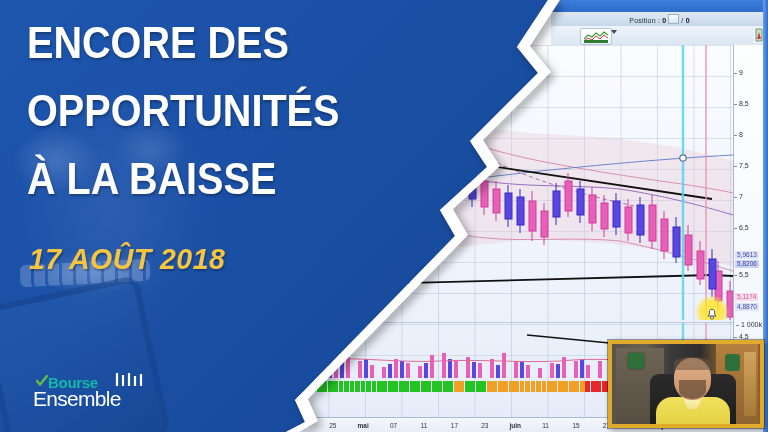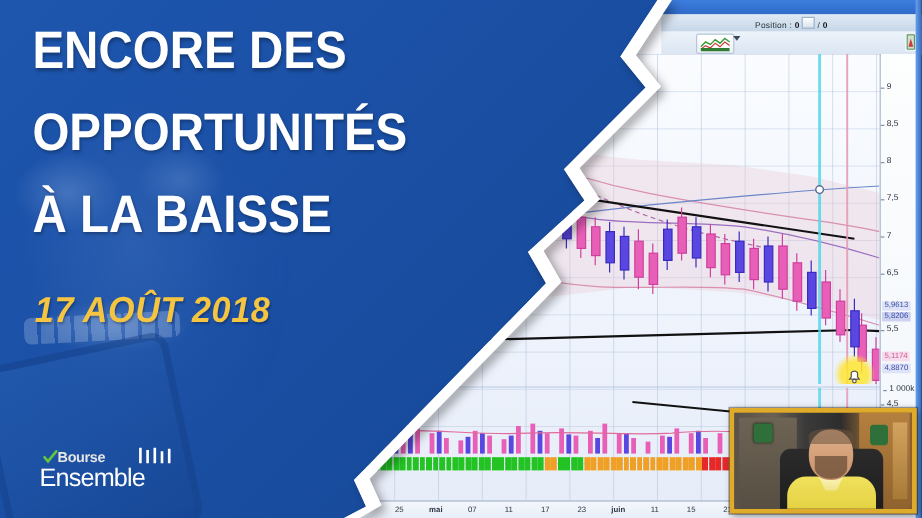--- a/index.html
+++ b/index.html
@@ -192,21 +192,21 @@
     background:#e9bb3c;display:flex;align-items:center;
   }
   .banner span{
     color:#ffffff;font-size:20px;font-weight:bold;letter-spacing:.4px;
     padding-left:24px;transform:scaleX(.96);transform-origin:left center;white-space:nowrap;
   }
 
   
   .logo{position:absolute;left:30px;top:374px;width:120px;height:46px;}
   .logo-bourse{
-    position:absolute;left:18px;top:0;font-size:12px;font-weight:bold;color:#e5e5e5;
+    position:absolute;left:18px;top:0;font-size:15px;font-weight:bold;color:#14b8a6;
     letter-spacing:-.3px;white-space:nowrap;
   }
   .logo-ens{
     position:absolute;left:3px;top:13px;font-size:21px;font-weight:normal;color:#ffffff;
     letter-spacing:-.7px;white-space:nowrap;
   }
   .logo-check{
     position:absolute;left:6px;top:1px;width:12px;height:12px;
   }
   .logo-sticks{position:absolute;left:84px;top:-1px;width:30px;height:15px;}

